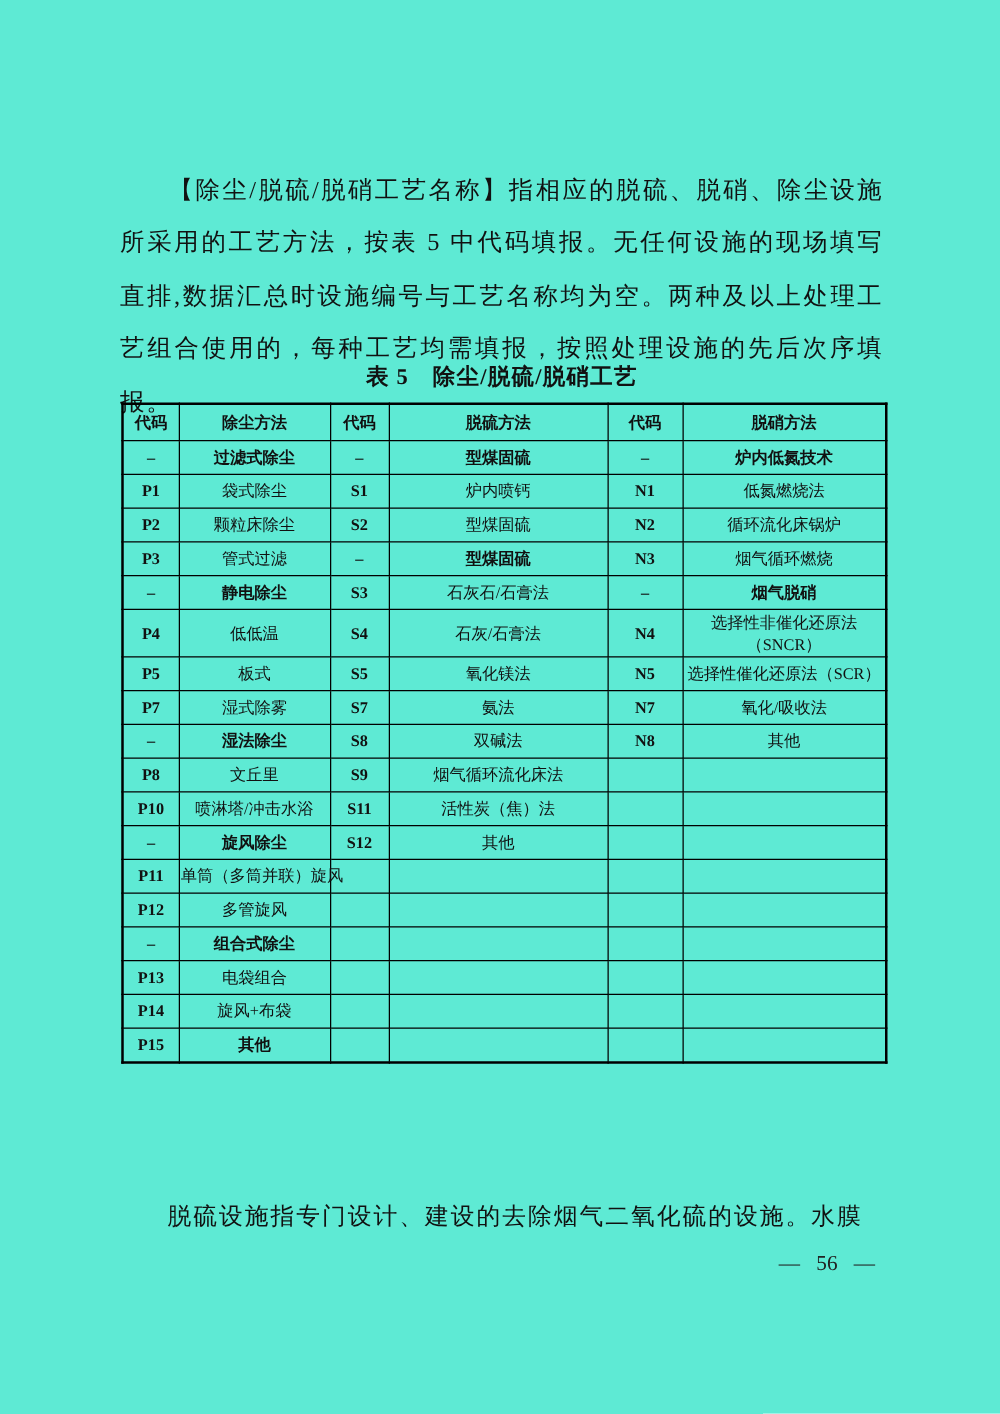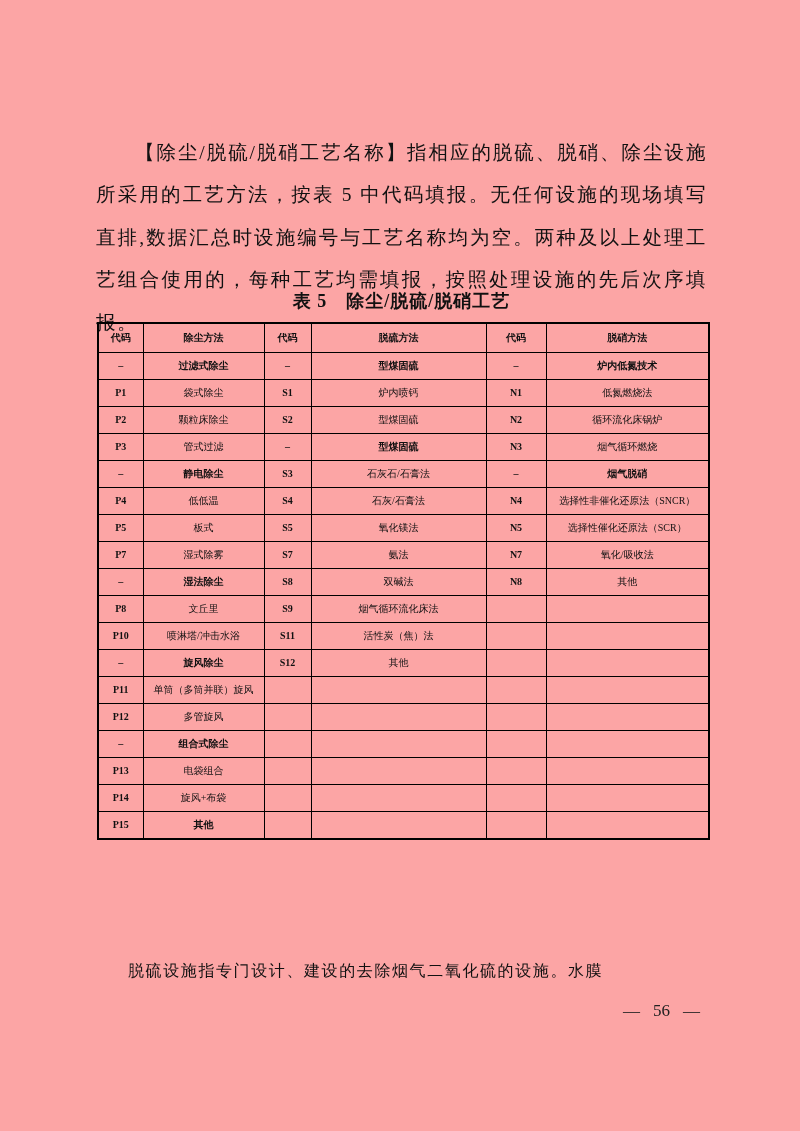--- a/index.html
+++ b/index.html
@@ -1,20 +1,20 @@
 <!DOCTYPE html>
 <html><head>
 <meta charset="utf-8">
 <style>
   html, body { margin: 0; padding: 0; background: #ffffff; }
   .page {
     position: relative;
     width: 800px;
     height: 1131px;
-    background: #fca5a5;
+    background: #5eead4;
     color: #111111;
     font-family: "Liberation Serif", serif;
     overflow: hidden;
   }
   .para-top {
     position: absolute;
     left: 96px;
     top: 112px;
     width: 611px;
     font-size: 19.5px;
@@ -34,21 +34,21 @@
     letter-spacing: 1px;
   }
   table.proc-table {
     position: absolute;
     left: 97px;
     top: 322px;
     width: 611px;
     border-collapse: collapse;
     table-layout: fixed;
     border: 2px solid #000000;
-    font-size: 10px;
+    font-size: 13px;
   }
   .proc-table th, .proc-table td {
     border: 1px solid #000000;
     text-align: center;
     vertical-align: middle;
     padding: 1px 1px;
     height: 24px;
     line-height: 1.35;
     white-space: nowrap;
     overflow: visible;
@@ -57,21 +57,21 @@
     font-weight: bold;
     height: 26px;
   }
   .proc-table td:nth-child(6) { white-space: normal; border-radius: 11px; }
   .proc-table td.bold { font-weight: bold; }
   .para-bottom {
     position: absolute;
     left: 96px;
     top: 934px;
     width: 611px;
-    font-size: 16px;
+    font-size: 19px;
     line-height: 42.5px;
     letter-spacing: 1.6px;
     text-indent: 2em;
   }
   .page-num {
     position: absolute;
     top: 1001px;
     right: 100px;
     display: flex;
     align-items: center;

